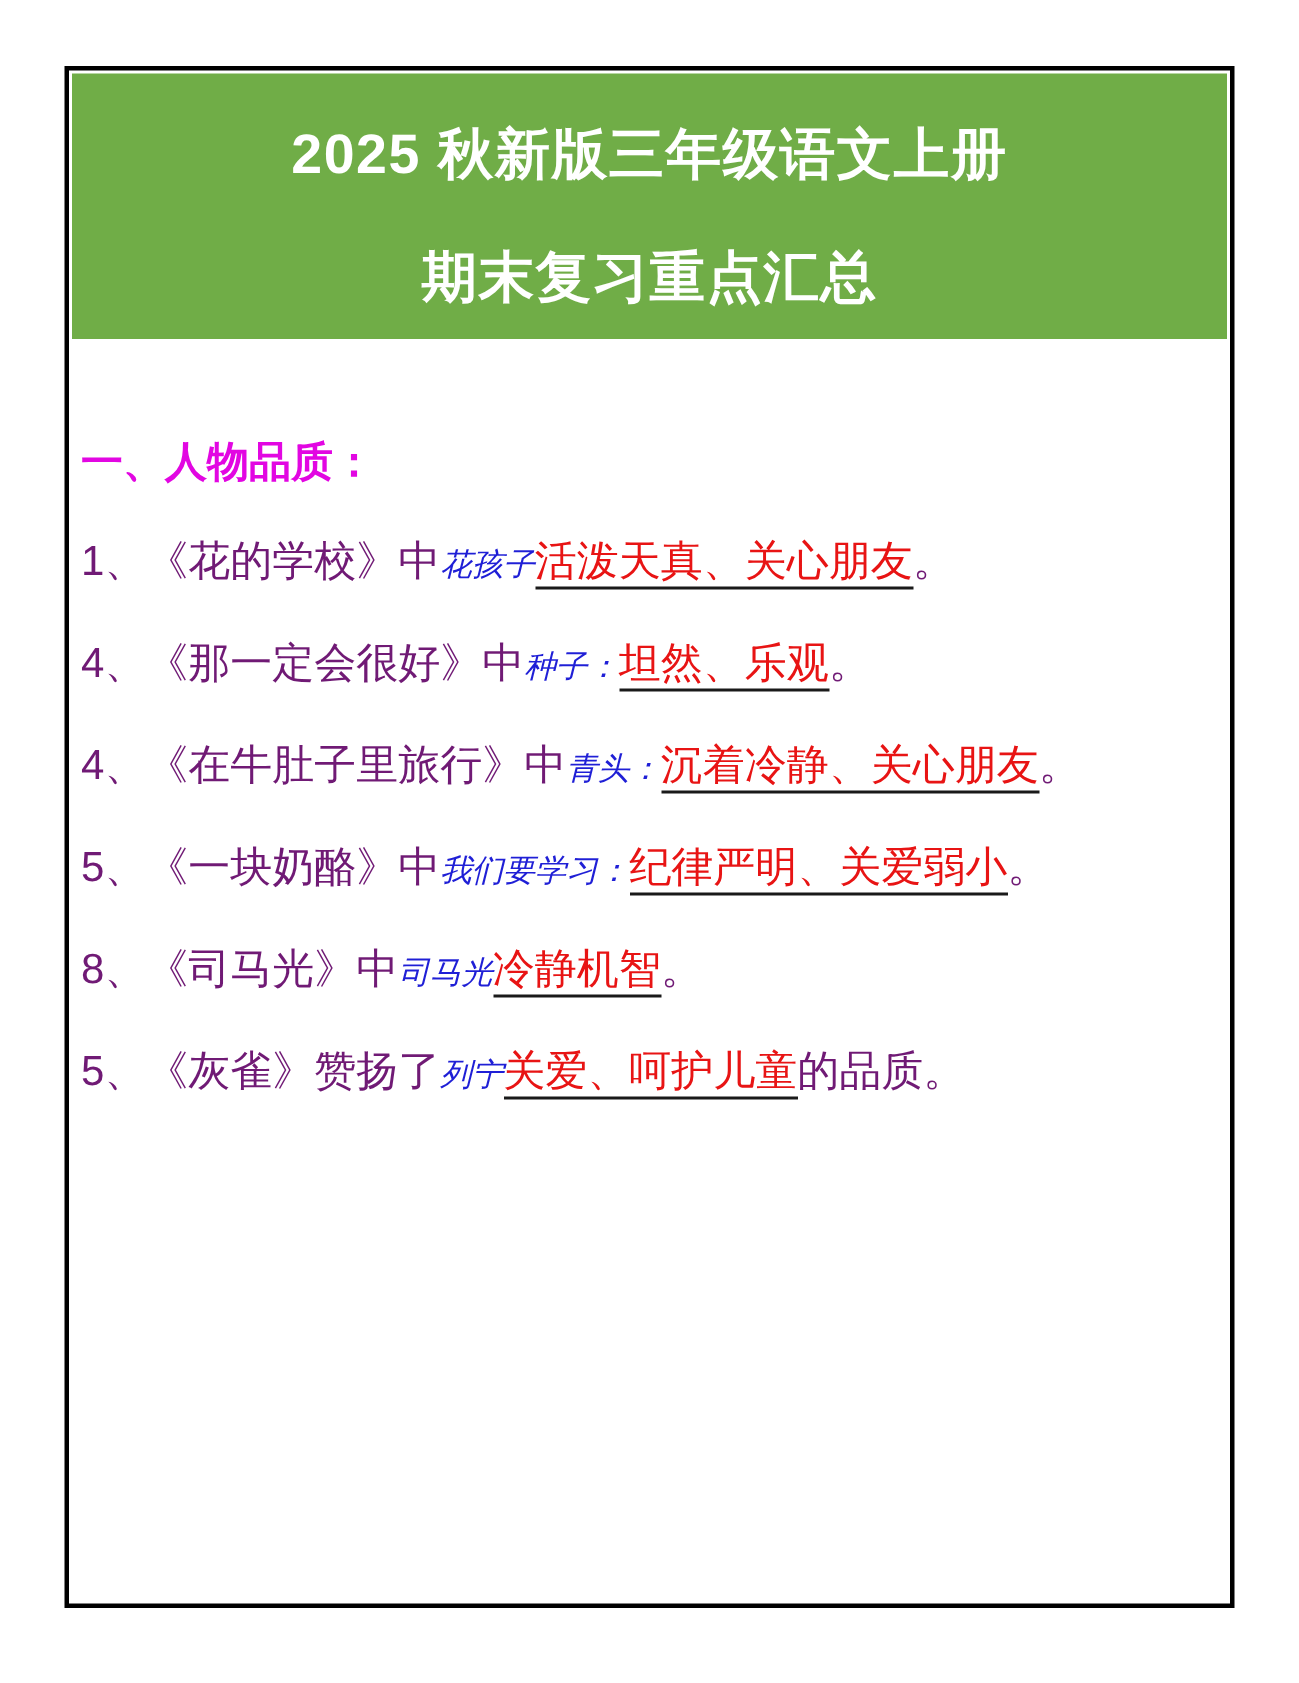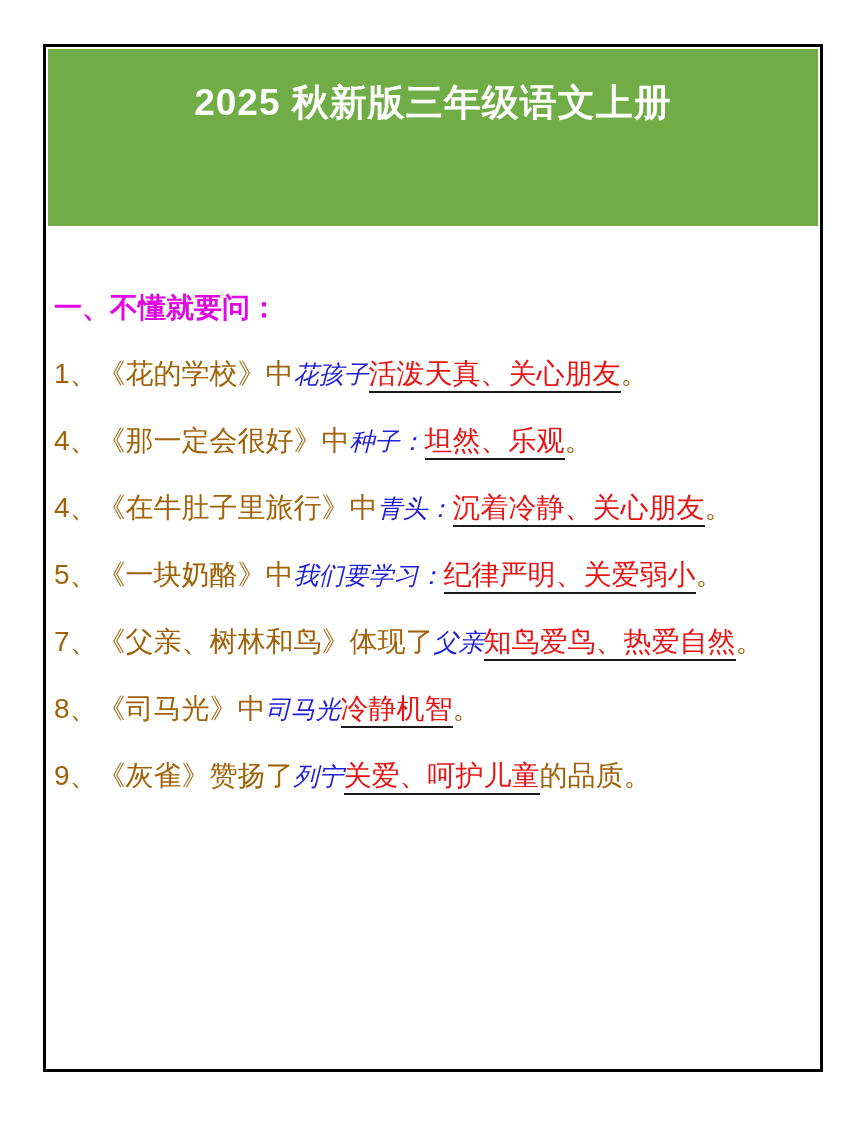--- a/index.html
+++ b/index.html
@@ -53,56 +53,56 @@
     padding: 49px 10px 0 6px;
     font-size: 28px;
     line-height: 66px;
     color: #111111;
   }
   .line {
     white-space: normal;
     word-break: break-all;
   }
   .s-black {
-    color: #a16207;
+    color: #701a75;
   }
   .s-magenta {
     color: #e206e2;
     font-weight: bold;
   }
   .s-blue {
     color: #1f1fd6;
     font-family: "DejaVu Serif", serif;
     font-style: italic;
-    font-size: 25px;
+    font-size: 21px;
   }
   .s-red {
     color: #e81414;
     padding-bottom: 2px;
     border-bottom: 2px solid #1a1a1a;
     -webkit-box-decoration-break: clone;
     box-decoration-break: clone;
   }
 </style>
 </head>
 <body>
 
 <div class="page">
   <div class="sheet">
     <div class="header-banner">
       <div class="title-line-1">2025 秋新版三年级语文上册</div>
+      <div class="title-line-2">期末复习重点汇总</div>
     </div>
     <div class="content-area">
       <div class="line">
-        <span class="s-magenta">一、不懂就要问：</span>
+        <span class="s-magenta">一、人物品质：</span>
       </div>
       <div id="items">
           <div class="line"><span class="s-black">1、《花的学校》中</span><span class="s-blue">花孩子</span><span class="s-red">活泼天真、关心朋友</span><span class="s-black">。</span></div>
           <div class="line"><span class="s-black">4、《那一定会很好》中</span><span class="s-blue">种子：</span><span class="s-red">坦然、乐观</span><span class="s-black">。</span></div>
           <div class="line"><span class="s-black">4、《在牛肚子里旅行》中</span><span class="s-blue">青头：</span><span class="s-red">沉着冷静、关心朋友</span><span class="s-black">。</span></div>
           <div class="line"><span class="s-black">5、《一块奶酪》中</span><span class="s-blue">我们要学习：</span><span class="s-red">纪律严明、关爱弱小</span><span class="s-black">。</span></div>
-          <div class="line"><span class="s-black">7、《父亲、树林和鸟》体现了</span><span class="s-blue">父亲</span><span class="s-red">知鸟爱鸟、热爱自然</span><span class="s-black">。</span></div>
           <div class="line"><span class="s-black">8、《司马光》中</span><span class="s-blue">司马光</span><span class="s-red">冷静机智</span><span class="s-black">。</span></div>
-          <div class="line"><span class="s-black">9、《灰雀》赞扬了</span><span class="s-blue">列宁</span><span class="s-red">关爱、呵护儿童</span><span class="s-black">的品质。</span></div>
+          <div class="line"><span class="s-black">5、《灰雀》赞扬了</span><span class="s-blue">列宁</span><span class="s-red">关爱、呵护儿童</span><span class="s-black">的品质。</span></div>
         </div>
     </div>
   </div>
 </div>
 
 </body></html>

